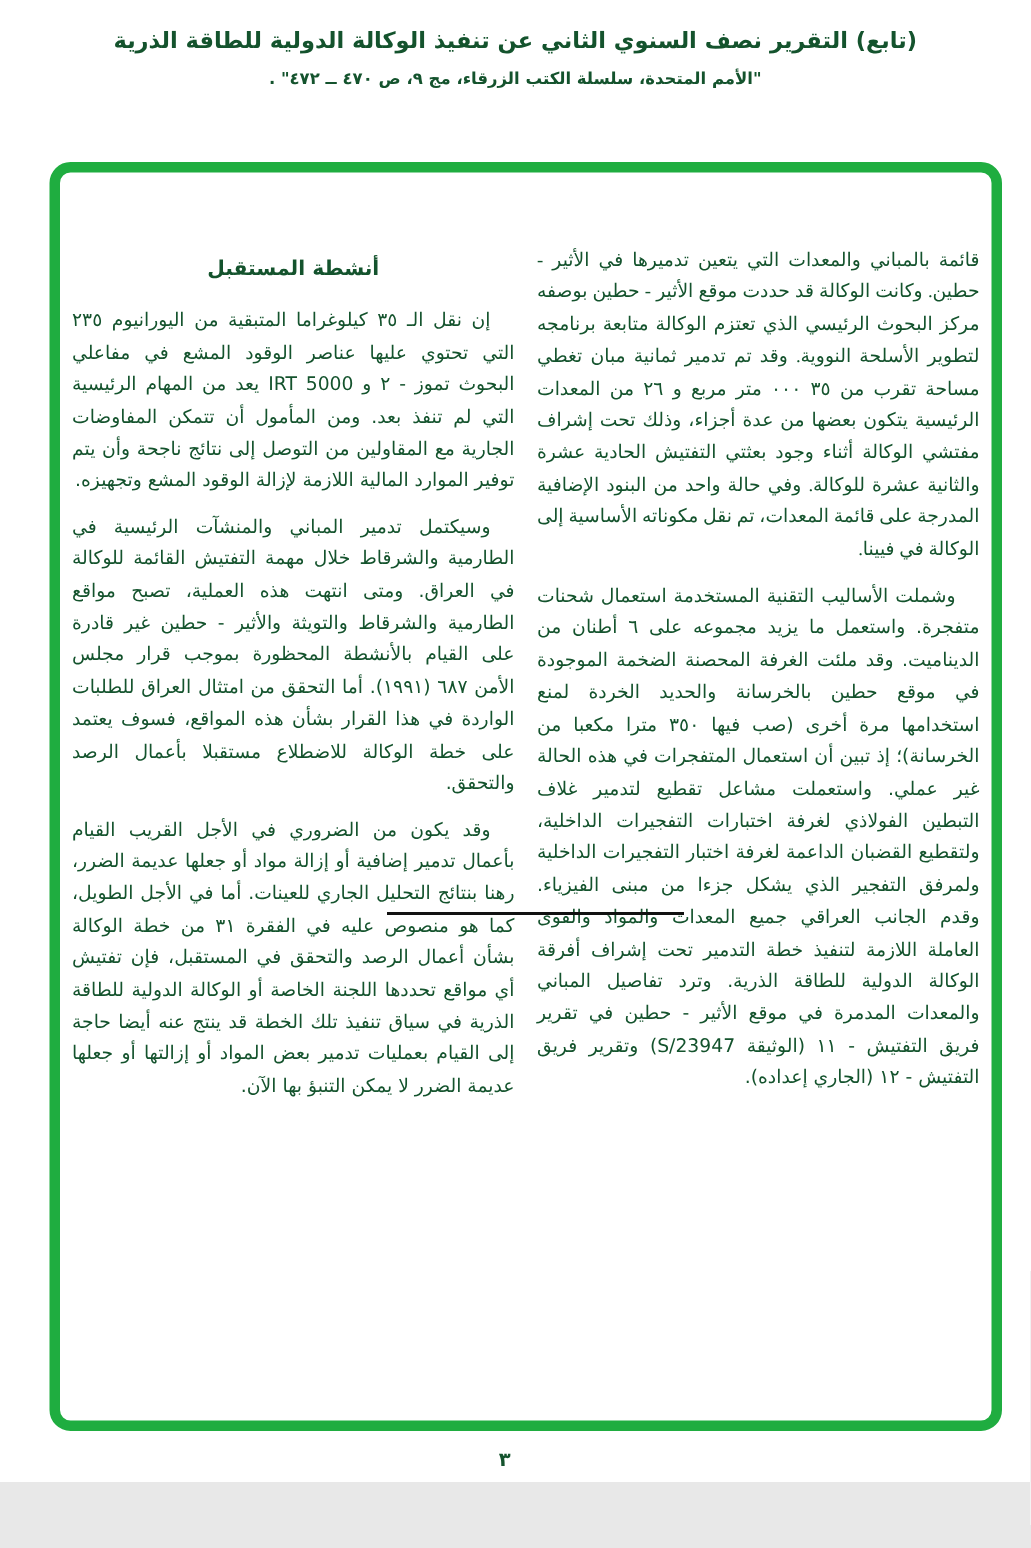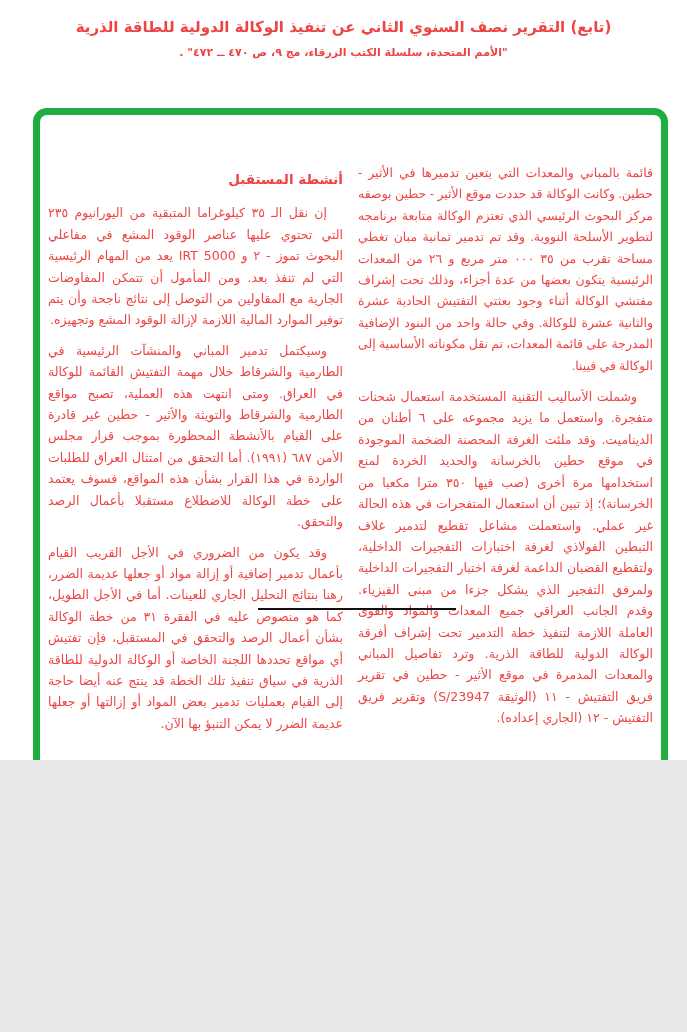--- a/index.html
+++ b/index.html
@@ -4,24 +4,24 @@
 <style>
   html, body {
     margin: 0;
     padding: 0;
     background: #e8e8e8;
     font-family: "DejaVu Sans", sans-serif;
   }
   .page {
     position: relative;
     width: 687px;
-    height: 760px;
+    height: 988px;
     margin: 0 auto;
     background: #ffffff;
-    color: #ef4444;
+    color: #14532d;
     direction: rtl;
     overflow: hidden;
   }
   
   .doc-header {
     position: absolute;
     top: 12px;
     left: 0;
     right: 0;
     text-align: center;
@@ -70,21 +70,21 @@
     margin: 0 0 9px 0;
     text-indent: 16px;
   }
   .col p.flush {
     text-indent: 0;
     font-family: Liberation Serif, serif;
   }
   .col-heading {
     font-weight: bold;
     font-size: 13.5px;
-    text-align: right;
+    text-align: center;
     margin: 6px 0 12px 0;
   }
   .end-rule {
     position: absolute;
     left: 218px;
     top: 493px;
     width: 198px;
     height: 0;
     border-top: 2px solid #111111;
   }

